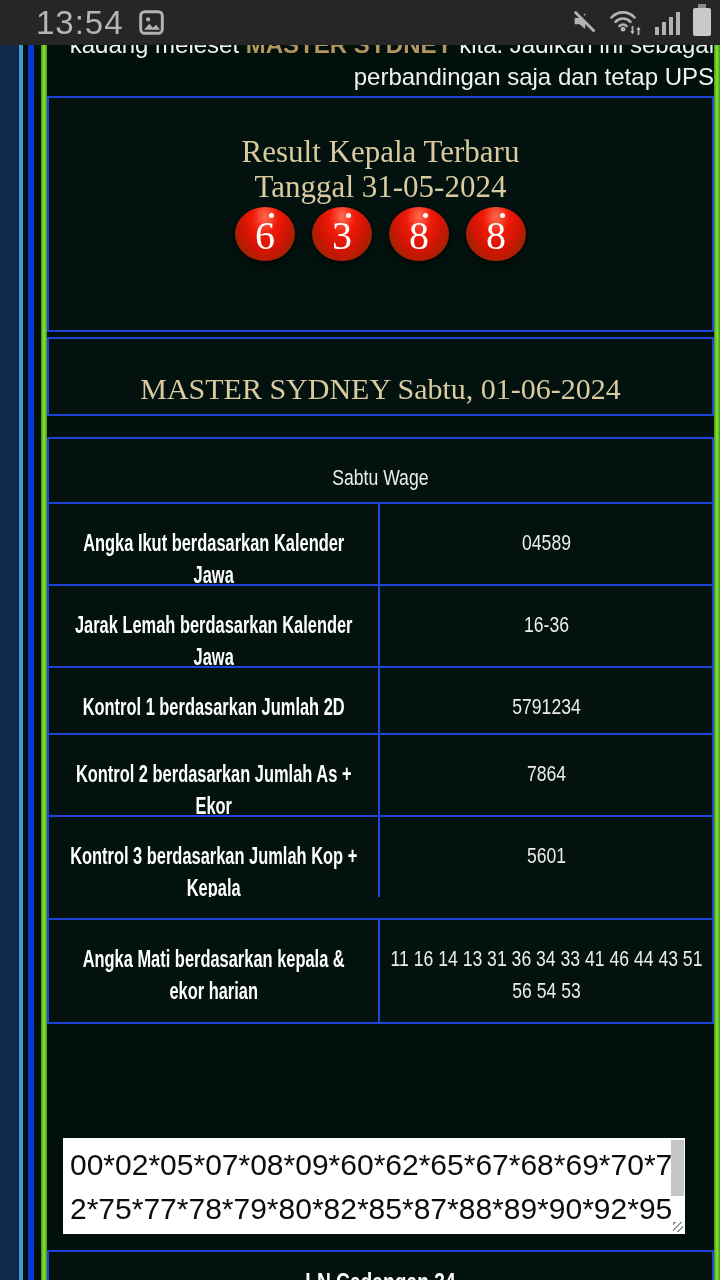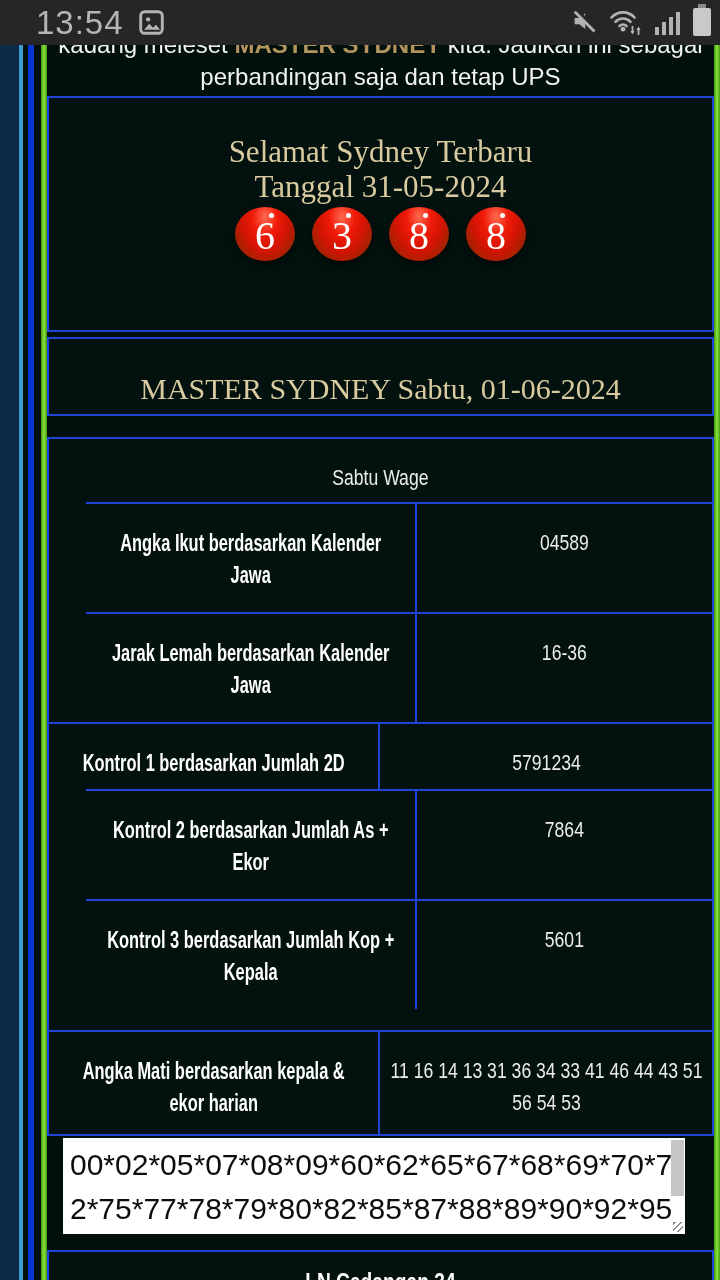--- a/index.html
+++ b/index.html
@@ -23,21 +23,21 @@
   .stripe-lightblue { left:19px; width:4px; background:#3d9bd4; }
   .stripe-blue      { left:28px; width:6px; background:#0737d3; }
   .stripe-green-l   { left:41px; width:6px; background:linear-gradient(90deg,#3f9a12,#8ee33c 50%,#3f9a12); }
   .stripe-green-r   { left:714px; width:6px; background:linear-gradient(90deg,#3f9a12,#8ee33c 50%,#3f9a12); }
   .content { position:absolute; left:47px; top:0; width:667px; height:100%; }
   .box { position:absolute; left:0; width:667px; border:2px solid #1e44da; background:#03120e; }
   
   .cond  { display:block; width:140%; margin-left:-20%; transform:scaleX(.7143); transform-origin:50% 50%; }
   .cond8 { display:block; width:125%; margin-left:-12.5%; transform:scaleX(.8); transform-origin:50% 50%; }
   
-  .intro { position:absolute; top:-16px; left:0; width:667px; text-align:center;
+  .intro { position:absolute; top:-16px; left:0; width:667px; text-align:right;
            color:#f2f2f2; font-size:24px; line-height:32px; }
   .intro .hl { color:#b2945e; font-weight:bold; }
   
   .result-box { top:51px; height:236px; text-align:center; padding-top:36px; }
   .serif-gold { font-family:"Liberation Serif", serif; color:#d9cb9f; font-size:31px; line-height:35px; }
   .balls { margin-top:3px; height:56px; display:flex; justify-content:center; gap:17px; }
   .ball {
     position:relative; width:60px; height:54px; border-radius:50%;
     background:radial-gradient(ellipse at 50% 18%, #ff6a50 0%, #ef1a08 30%, #d21404 55%, #8c2a00 88%, #652000 100%);
     box-shadow:0 3px 7px rgba(0,0,0,.65);
@@ -48,21 +48,21 @@
   
   .heading-box { top:292px; height:79px; display:flex; align-items:flex-end; justify-content:center; padding-bottom:8px; }
   .heading-box .serif-gold { font-size:30px; }
   
   .ptable { position:absolute; top:392px; left:0; width:667px; border:2px solid #1e44da; background:#03120e; }
   .prow { display:flex; border-top:2px solid #1e44da; }
   .prow:first-child { border-top:none; }
   .pcell { color:#fff; font-size:23px; line-height:32px; text-align:center; padding-top:23px; overflow:hidden; }
   .pcell-label { width:331px; border-right:2px solid #1e44da; font-weight:bold; padding-left:14px; padding-right:14px; }
   .pcell-value { flex:1; font-weight:normal; font-size:22px; color:#ececec; padding-left:8px; padding-right:8px;border-radius:24px; }
-  .rh63 { height:63px; } .rh90 { height:110px;margin-left:37px; } .rh67 { height:67px; } .rh92 { height:104px;margin-top:21px; }
+  .rh63 { height:63px; } .rh90 { height:82px; } .rh67 { height:67px; } .rh92 { height:104px;margin-top:21px; }
   
   .ln-box { top:1008px; height:70px; display:flex; align-items:center; justify-content:center;
             color:#fff; font-size:24px; font-weight:bold; }
   
   .num-wrap { position:absolute; top:1093px; left:16px; width:622px; height:96px; }
   .numbers {
     width:622px; height:96px; background:#ffffff; color:#0d0d0d;
     font-family:"Liberation Sans", sans-serif; font-size:30px; line-height:44px;
     padding:5px 8px 0 7px; white-space:pre-wrap; word-break:break-all; overflow:hidden;
   }
@@ -136,21 +136,21 @@
     <div class="stripe stripe-green-r"></div>
 
     <div class="content">
 
       <div class="intro">
         <span>kadang meleset </span><span class="hl">MASTER SYDNEY</span><span> kita. Jadikan ini sebagai</span><br>
         <span>perbandingan saja dan tetap UPS</span>
       </div>
 
       <div class="box result-box">
-        <div class="serif-gold">Selamat Sydney Terbaru</div>
+        <div class="serif-gold">Result Kepala Terbaru</div>
         <div class="serif-gold">Tanggal 31-05-2024</div>
         <div class="balls">
           <div class="ball">
               <span class="ball-num">6</span>
             </div>
           <div class="ball">
               <span class="ball-num">3</span>
             </div>
           <div class="ball">
               <span class="ball-num">8</span>

